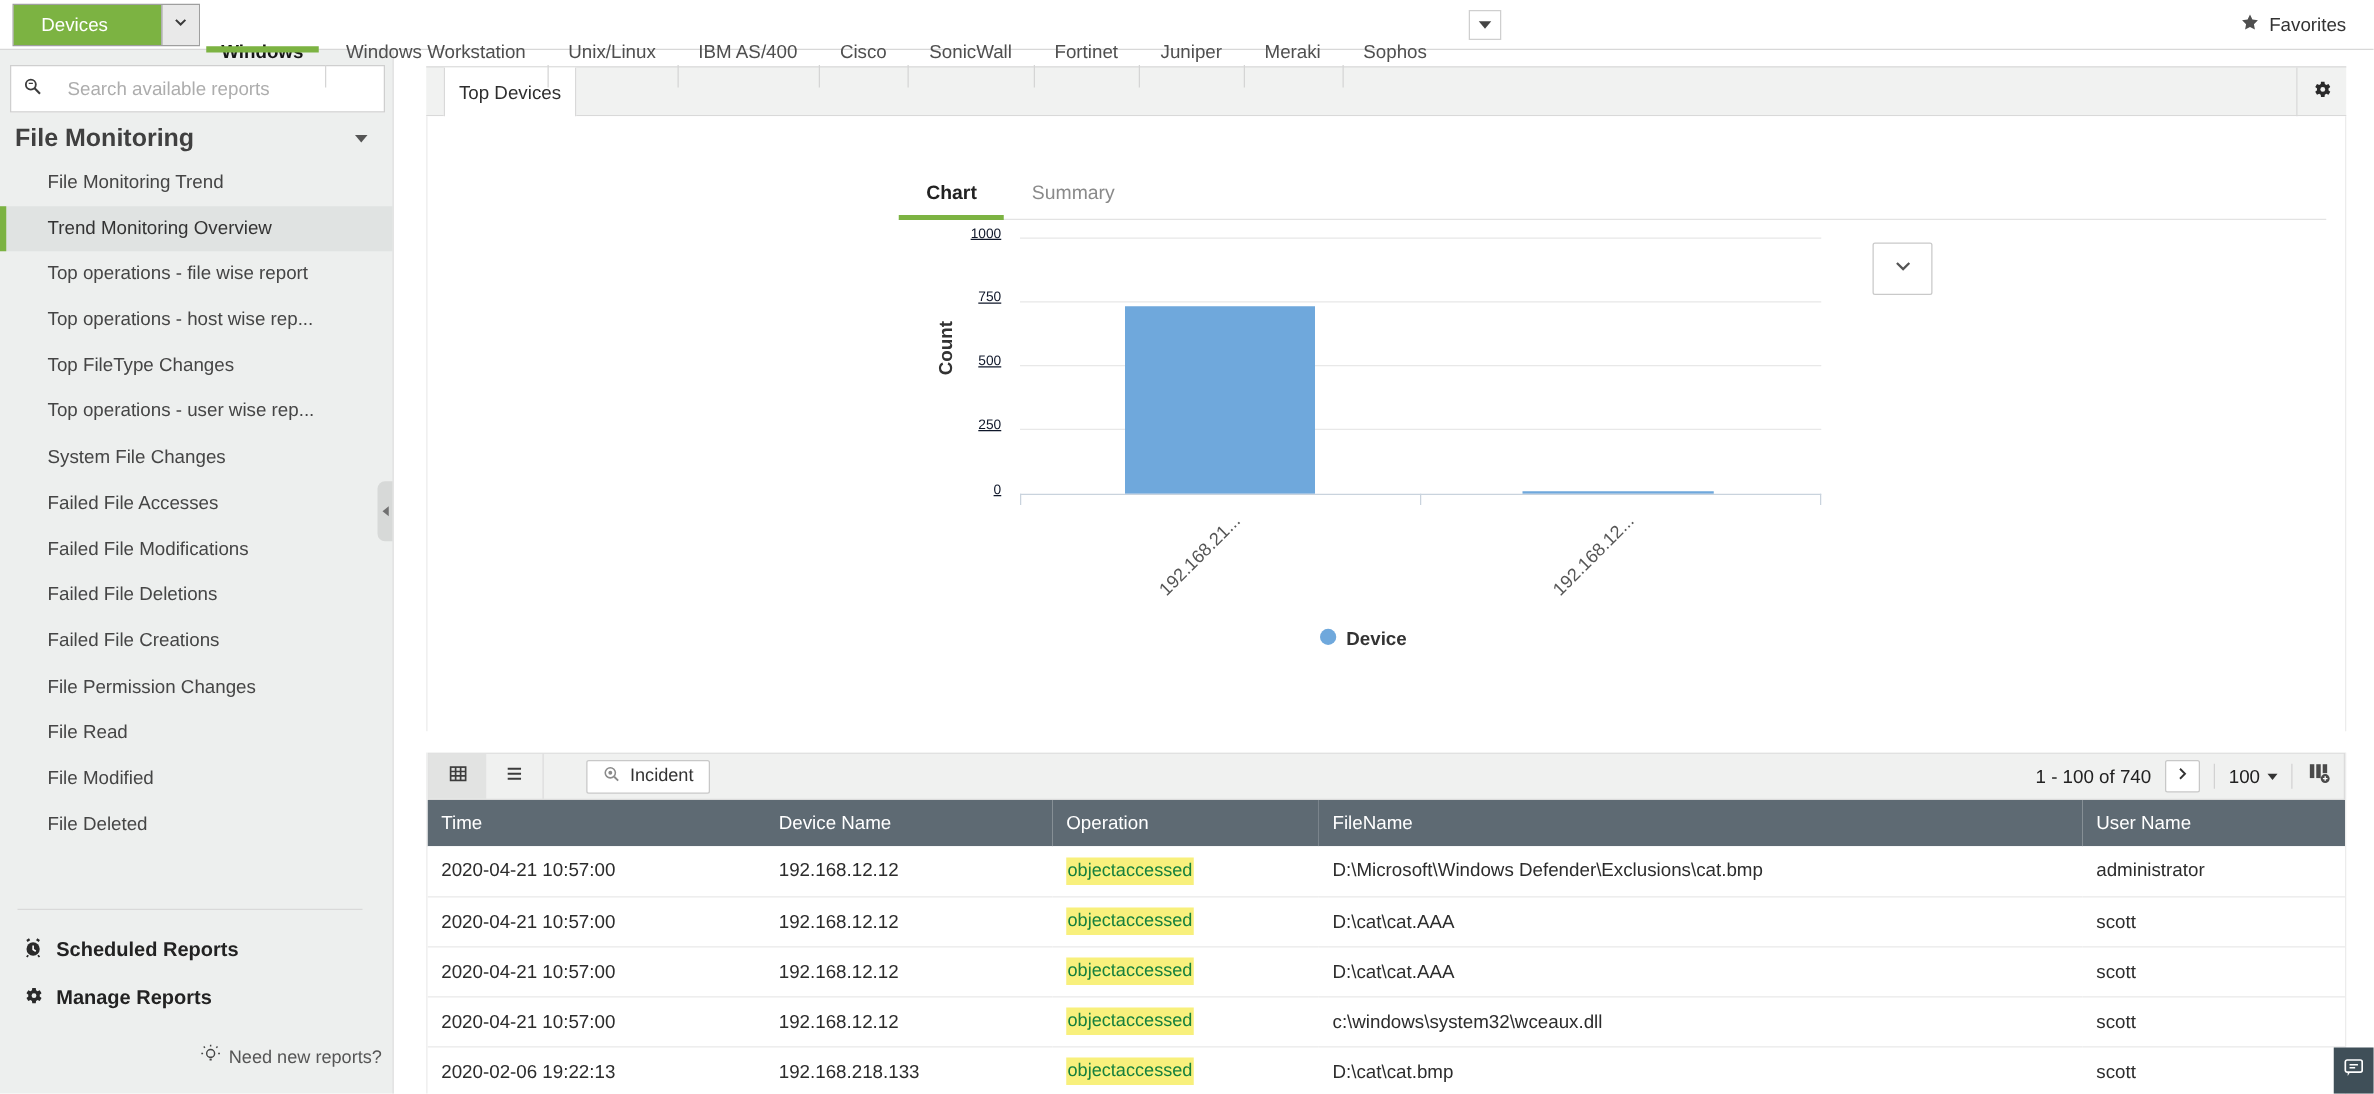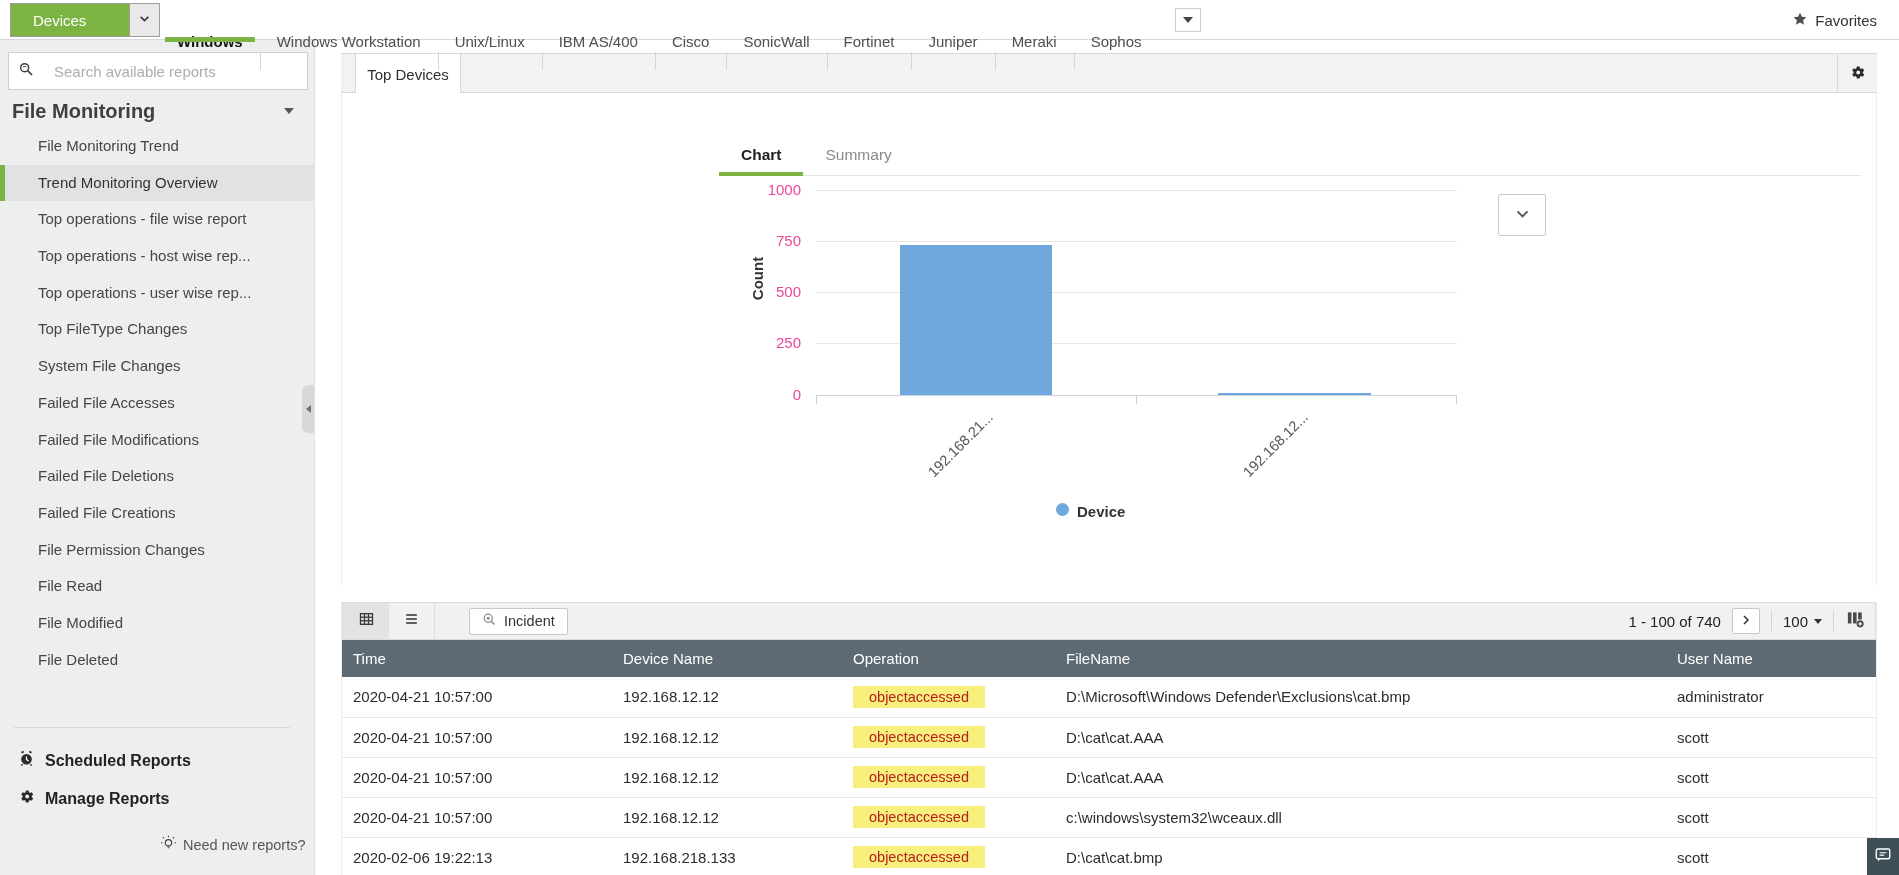--- a/index.html
+++ b/index.html
@@ -69,21 +69,21 @@
     display:flex; align-items:center; justify-content:center; font-size:15px; color:#2e2e2e; cursor:pointer; }
   .panel-gear { position:absolute; right:0; top:0; width:40px; height:40px;
     border-left:1px solid #d9d9d9; display:flex; align-items:center; justify-content:center; cursor:pointer; }
 
   .chart-area { position:relative; height:492px; background:#fff;
     border-left:1px solid #ececec; border-right:1px solid #ececec; }
   .chart-tabs { position:absolute; left:377px; top:44px; display:flex; z-index:2; }
   .ctab { height:39px; padding:9px 22px 0; font-size:15.5px; color:#8a8a8a; cursor:pointer; }
   .ctab.active { font-weight:bold; color:#222; border-bottom:4px solid #7cb342; }
   .ctabs-line { position:absolute; left:377px; top:82px; width:1142px; height:1px; background:#e3e3e3; }
-  .ytick { position:absolute; left:399px; width:60px; text-align:right; font-size:15px; color:#ec4899; }
+  .ytick { position:absolute; left:399px; width:60px; text-align:right; font-size:11px; color:#0f172a;text-decoration:underline; }
   .gl { position:absolute; left:474px; width:641px; height:1px; background:#e8e8e8; }
   .ylabel { position:absolute; left:385px; top:177px; width:60px; text-align:center;
     transform:rotate(-90deg); font-size:15px; font-weight:bold; color:#333; }
   .axis-x { position:absolute; left:474px; top:302px; width:641px; height:1px; background:#c9d3dd; }
   .axis-tick { position:absolute; top:302px; width:1px; height:9px; background:#c9d3dd; }
   .bar { position:absolute; bottom:190px; background:#6fa8dc; }
   .bar.b1 { left:558px; width:152px; }
   .bar.b2 { left:876px; width:153px; }
   .xlabel { position:absolute; top:316px; transform:rotate(-45deg); transform-origin:100% 0;
     white-space:nowrap; font-size:14.5px; color:#555; }
@@ -120,22 +120,22 @@
   .coladd { display:flex; align-items:center; cursor:pointer; }
 
   table.grid { width:100%; border-collapse:collapse; table-layout:fixed; }
   table.grid col.c1{width:270px} table.grid col.c2{width:230px}
   table.grid col.c3{width:213px} table.grid col.c4{width:611px}
   thead th { background:#5e6a73; color:#fff; font-weight:normal; font-size:15px;
     text-align:left; height:37px; padding-left:11px; }
   tbody td { font-size:15px; color:#2c2c2c; height:40px; padding-left:11px;
     border-bottom:1px solid #e9e9e9; white-space:nowrap; overflow:hidden; }
   tbody tr { background:#fff; cursor:pointer; }
-  .op-badge { display:inline-block; background:#f8f07c; color:#b91c1c;
-    padding:3px 16px; font-size:14.5px; }
+  .op-badge { display:inline-block; background:#f8f07c; color:#15803d;
+    padding:3px 1px; font-size:14.5px; }
 
   .chat-btn { position:absolute; right:0; bottom:0; width:32px; height:37px;
     background:#3f4f58; display:flex; align-items:center; justify-content:center; cursor:pointer; }
 </style>
 </head>
 <body>
 
 <div class="screen">
 
   <header class="topbar">
@@ -187,22 +187,22 @@
     </div>
     <div class="section-head">
       <span class="ttl">File Monitoring</span>
       <span class="tri-down" style="border-top-color:#555;"></span>
     </div>
     <div class="nav-list">
       <div class="nav-item">File Monitoring Trend</div>
       <div class="nav-item selected">Trend Monitoring Overview</div>
       <div class="nav-item">Top operations - file wise report</div>
       <div class="nav-item">Top operations - host wise rep...</div>
+      <div class="nav-item">Top FileType Changes</div>
       <div class="nav-item">Top operations - user wise rep...</div>
-      <div class="nav-item">Top FileType Changes</div>
       <div class="nav-item">System File Changes</div>
       <div class="nav-item">Failed File Accesses</div>
       <div class="nav-item">Failed File Modifications</div>
       <div class="nav-item">Failed File Deletions</div>
       <div class="nav-item">Failed File Creations</div>
       <div class="nav-item">File Permission Changes</div>
       <div class="nav-item">File Read</div>
       <div class="nav-item">File Modified</div>
       <div class="nav-item">File Deleted</div>
     </div>

